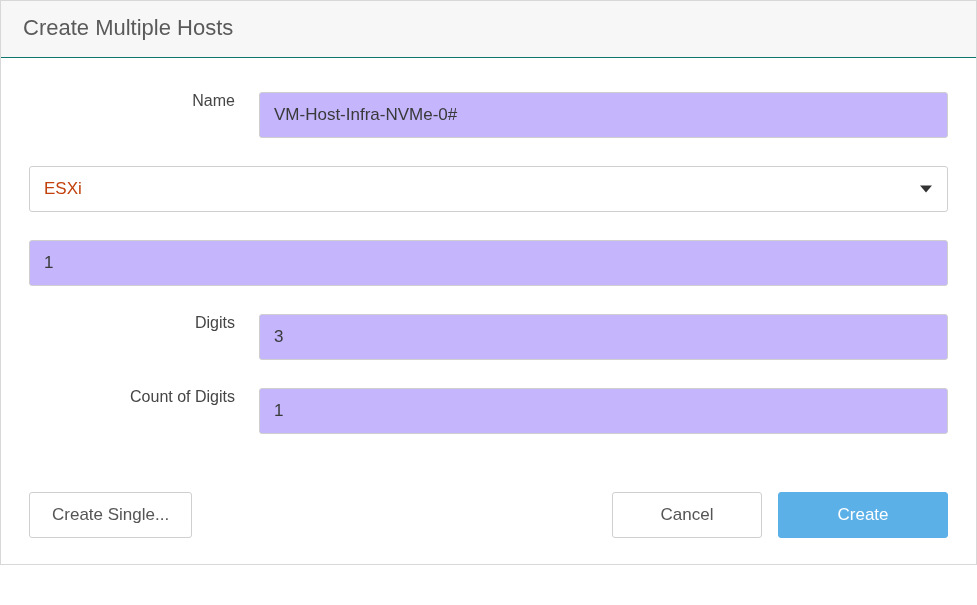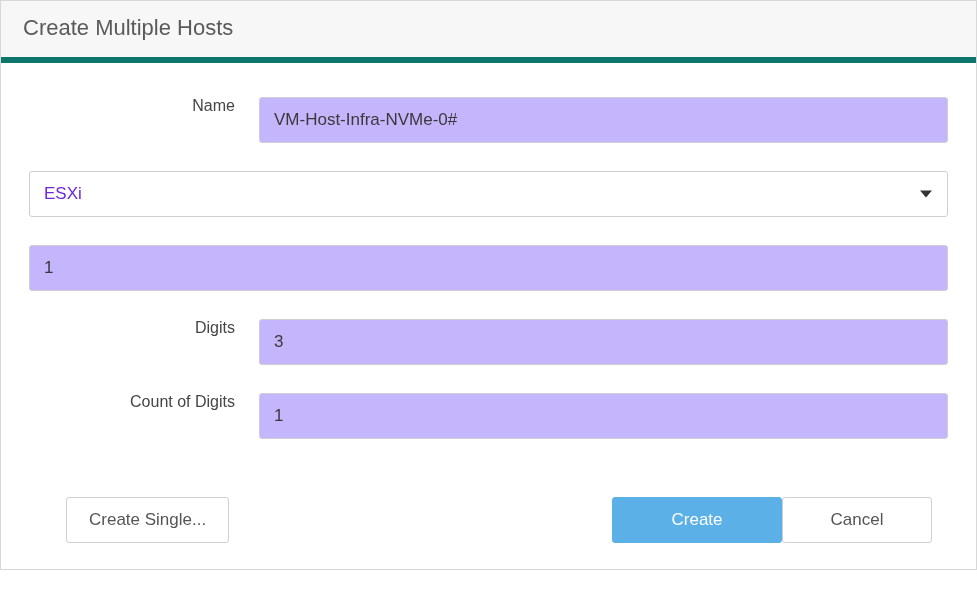--- a/index.html
+++ b/index.html
@@ -13,21 +13,21 @@
       width: 977px;
       height: 605px;
     }
     .dialog {
       width: 977px;
       border: 1px solid #d8d8d8;
       background: #fff;
     }
     .dialog-header {
       background: #f7f7f7;
-      border-bottom: 6px solid #0f766e;
+      border-bottom: 1px solid #0f766e;
       padding: 14px 22px 16px 22px;
     }
     .dialog-title {
       font-size: 22px;
       font-weight: 400;
       color: #5a5a5a;
     }
     .dialog-body {
       padding: 34px 28px 10px 28px;
     }
@@ -63,21 +63,21 @@
       position: relative;
       width: 100%;
     }
     .select-input {
       width: 100%;
       height: 46px;
       border: 1px solid #cfcfcf;
       border-radius: 3px;
       padding: 0 40px 0 14px;
       font-size: 17px;
-      color: #6d28d9;
+      color: #c2410c;
       font-family: inherit;
       outline: none;
       background: #fff;
       appearance: none;
       -webkit-appearance: none;
       cursor: pointer;
       text-align: left;
       line-height: 44px;
     }
     .select-caret {
@@ -89,21 +89,20 @@
       height: 0;
       border-left: 6px solid transparent;
       border-right: 6px solid transparent;
       border-top: 7px solid #333;
       pointer-events: none;
     }
     .dialog-footer {
       display: flex;
       align-items: center;
       padding: 20px 28px 26px 28px;
-      margin-left: 37px;
     }
     .btn {
       height: 46px;
       border: 1px solid #cfcfcf;
       border-radius: 3px;
       background: #fff;
       color: #555;
       font-size: 17px;
       font-family: inherit;
       padding: 0 22px;
@@ -167,16 +166,16 @@
       <div class="form-control-wrap">
         <input type="text" class="text-input" value="1" style="">
       </div>
     </div>
 
   </div>
 
   <div class="dialog-footer">
     <button class="btn">Create Single...</button>
     <div class="footer-spacer"></div>
+    <button class="btn btn-cancel">Cancel</button>
     <button class="btn btn-primary">Create</button>
-    <button class="btn btn-cancel">Cancel</button>
   </div>
 </div>
 
 </body></html>

